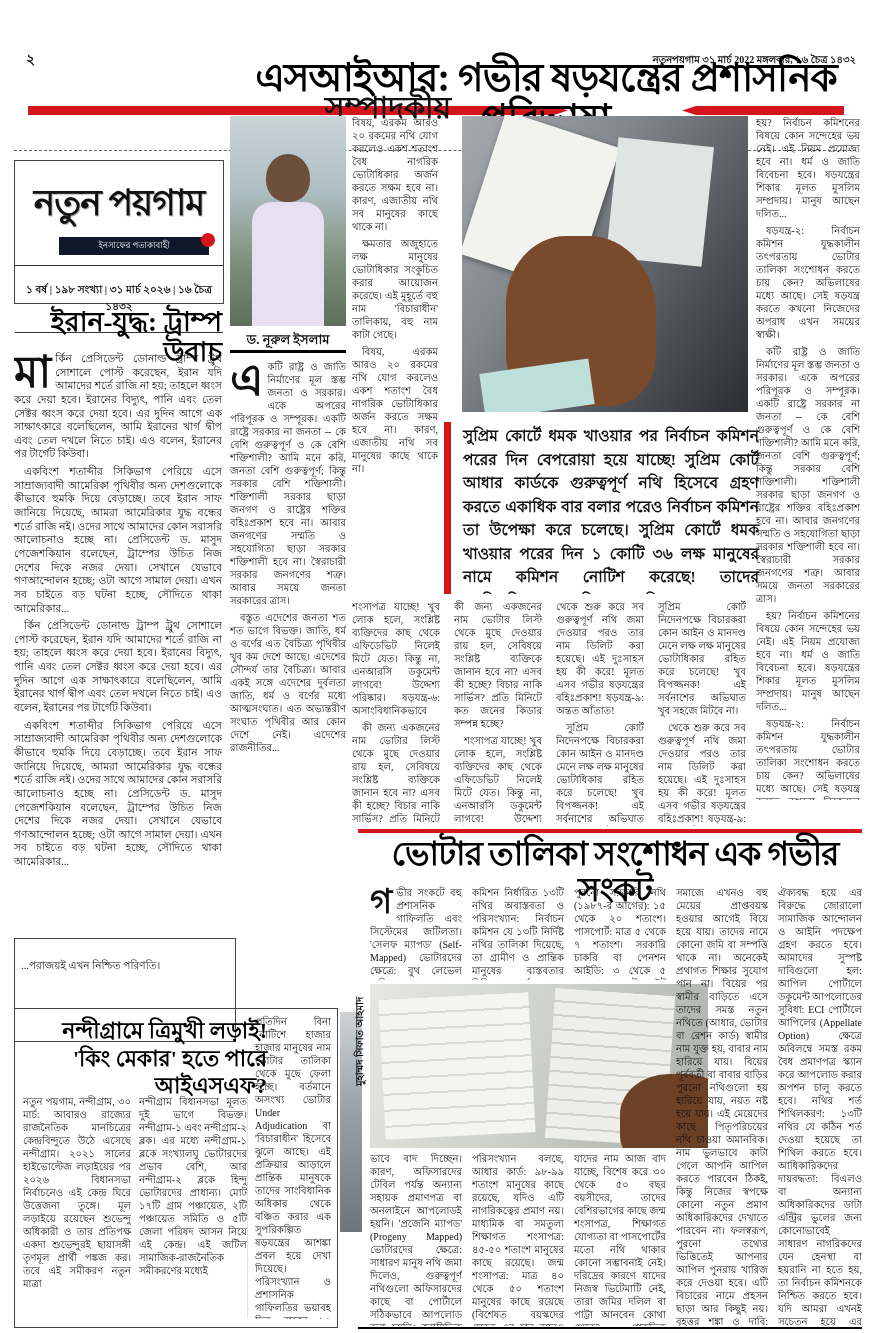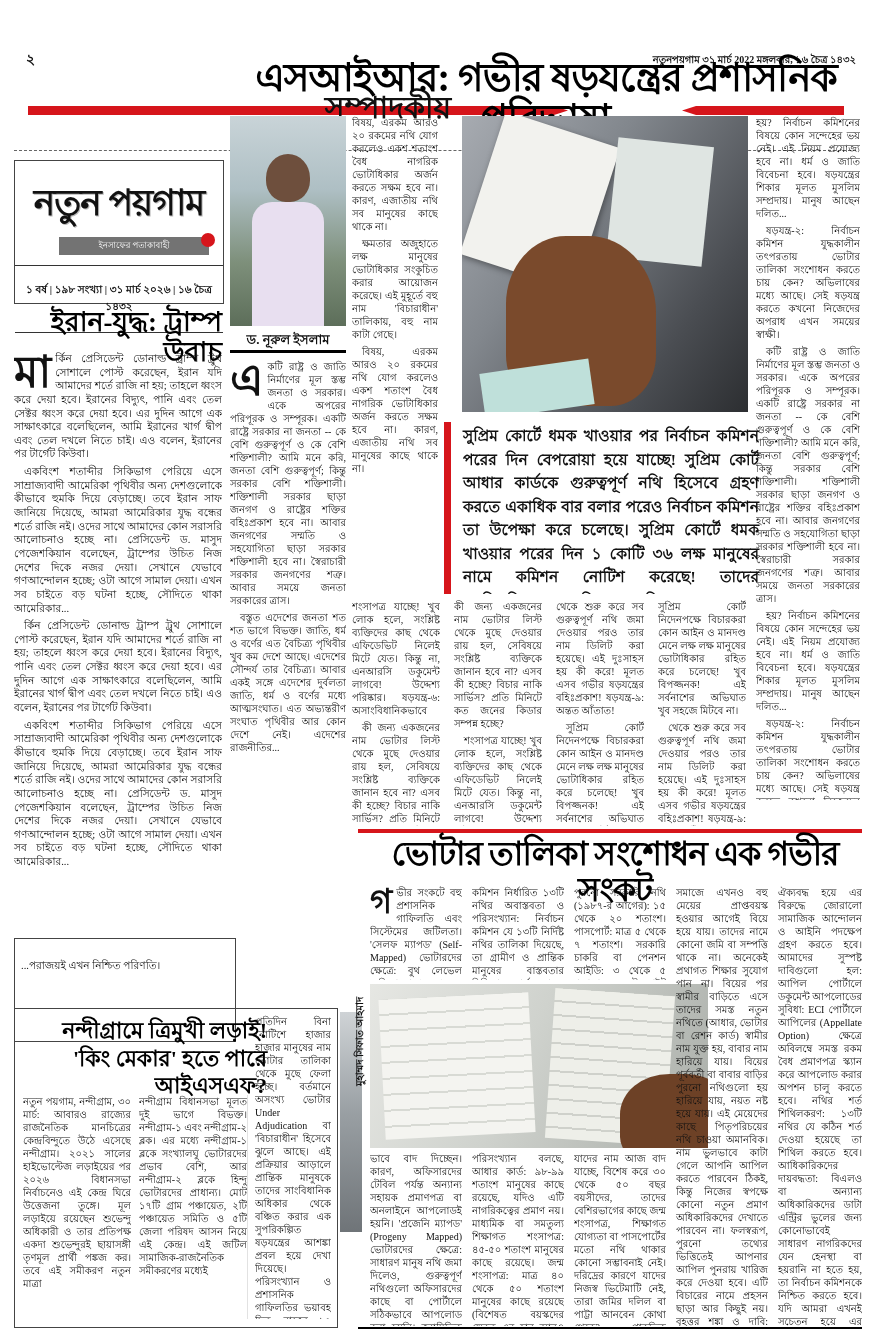--- a/index.html
+++ b/index.html
@@ -34,21 +34,21 @@
 
   <div class="abs" style="left:0;top:92px;width:870px;height:44px;">
     <div class="banner-bar left" style="left:28px;width:540px;"></div>
     <div class="abs" style="left:0;width:776px;text-align:center;top:-8px;font-size:30px;font-weight:bold;">সম্পাদকীয়</div>
     <div class="banner-bar right" style="left:682px;width:162px;"></div>
   </div>
   <div class="abs" style="left:14px;top:150px;width:842px;border-top:1px dashed #666;"></div>
 
   <div class="abs boxed" style="left:14px;top:160px;width:208px;height:142px;">
     <div style="text-align:center;font-size:36px;font-weight:bold;letter-spacing:-1px;margin-top:14px;text-shadow:1px 1px 0 #bbb;">নতুন পয়গাম</div>
-    <div style="position:relative;margin:2px 14px 0 44px;background:#737373;color:#fff;font-size:8.5px;text-align:center;padding:2px 0;">ইনসাফের পতাকাবাহী</div>
+    <div style="position:relative;margin:2px 14px 0 44px;background:#0f172a;color:#fff;font-size:8.5px;text-align:center;padding:2px 0;">ইনসাফের পতাকাবাহী</div>
     <div class="abs" style="right:8px;top:72px;width:14px;height:14px;border-radius:50%;background:#d6151b;"></div>
     <div style="margin-top:10px;border-top:1.5px solid #333;border-bottom:1.5px solid #333;font-size:10.5px;font-weight:bold;text-align:center;padding:16px 0;">১ বর্ষ | ১৯৮ সংখ্যা | ৩১ মার্চ ২০২৬ | ১৬ চৈত্র ১৪৩২</div>
   </div>
 
   <div class="abs headline" style="left:14px;top:308px;width:208px;font-size:27px;text-align:right;line-height:1.1;">ইরান-যুদ্ধ: ট্রাম্প উবাচ</div>
   <div class="abs body-text" style="left:14px;top:352px;width:208px;height:582px;font-size:10.5px;">
     <span class="dropcap">মা</span>
     <p class="noindent">র্কিন প্রেসিডেন্ট ডোনাল্ড ট্রাম্প ট্রুথ সোশালে পোস্ট করেছেন, ইরান যদি আমাদের শর্তে রাজি না হয়; তাহলে ধ্বংস করে দেয়া হবে। ইরানের বিদ্যুৎ, পানি এবং তেল সেক্টর ধ্বংস করে দেয়া হবে। এর দুদিন আগে এক সাক্ষাৎকারে বলেছিলেন, আমি ইরানের খার্গ দ্বীপ এবং তেল দখলে নিতে চাই। এও বলেন, ইরানের পর টার্গেট কিউবা।</p>
     <p>একবিংশ শতাব্দীর সিকিভাগ পেরিয়ে এসে সাম্রাজ্যবাদী আমেরিকা পৃথিবীর অন্য দেশগুলোকে কীভাবে হুমকি দিয়ে বেড়াচ্ছে। তবে ইরান সাফ জানিয়ে দিয়েছে, আমরা আমেরিকার যুদ্ধ বন্ধের শর্তে রাজি নই। ওদের সাথে আমাদের কোন সরাসরি আলোচনাও হচ্ছে না। প্রেসিডেন্ট ড. মাসুদ পেজেশকিয়ান বলেছেন, ট্রাম্পের উচিত নিজ দেশের দিকে নজর দেয়া। সেখানে যেভাবে গণআন্দোলন হচ্ছে; ওটা আগে সামাল দেয়া। এখন সব চাইতে বড় ঘটনা হচ্ছে, সৌদিতে থাকা আমেরিকার...</p>
     <p>র্কিন প্রেসিডেন্ট ডোনাল্ড ট্রাম্প ট্রুথ সোশালে পোস্ট করেছেন, ইরান যদি আমাদের শর্তে রাজি না হয়; তাহলে ধ্বংস করে দেয়া হবে। ইরানের বিদ্যুৎ, পানি এবং তেল সেক্টর ধ্বংস করে দেয়া হবে। এর দুদিন আগে এক সাক্ষাৎকারে বলেছিলেন, আমি ইরানের খার্গ দ্বীপ এবং তেল দখলে নিতে চাই। এও বলেন, ইরানের পর টার্গেট কিউবা।</p>

